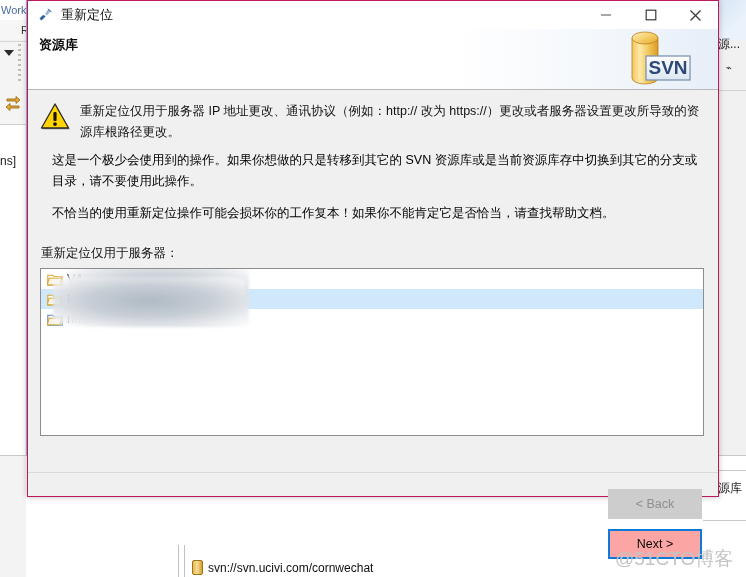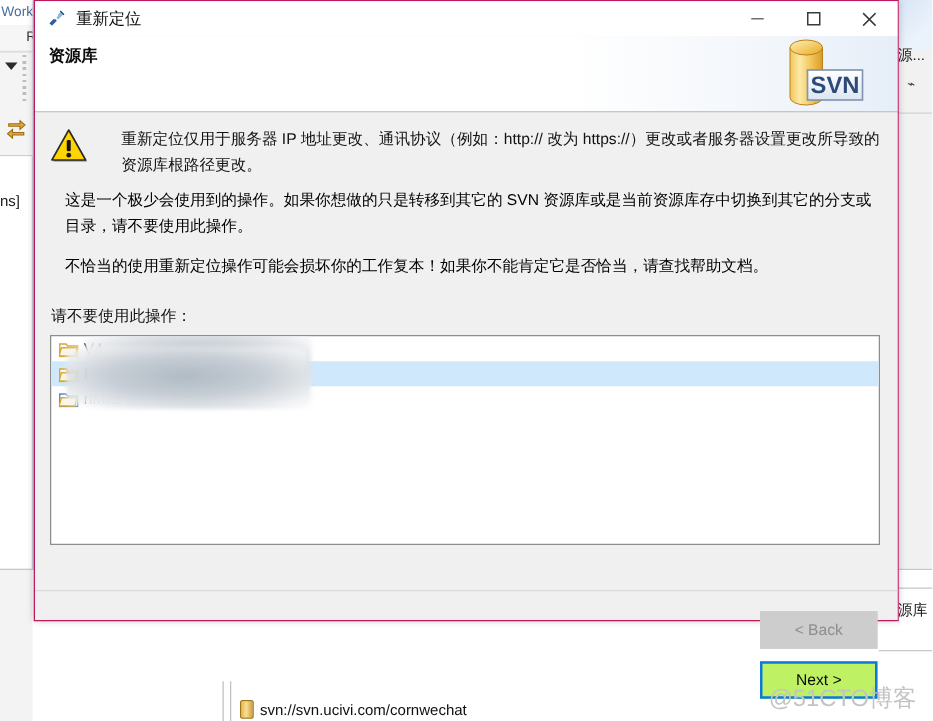--- a/index.html
+++ b/index.html
@@ -162,21 +162,21 @@
     position:absolute; right:18px; top:-3px; width:78px; height:72px;
   }
 
   
   .body {
     position:absolute; left:0; top:89px; right:0; bottom:0;
     background:#f0f0f0;
   }
   .warn-row {
     position:absolute; left:12px; top:11px; right:12px;
-    display:flex; align-items:flex-start;gap:17px;
+    display:flex; align-items:flex-start;
   }
   .warn-icon { width:30px; height:28px; flex:0 0 auto; margin-top:1px; }
   .warn-text {
     margin-left:10px; font-size:12.5px; color:#121212; line-height:21px;
     max-width: 628px;
   }
   .para {
     position:absolute; left:24px; right:18px;
     font-size:12.5px; color:#000000; line-height:21px;
   }
@@ -221,21 +221,21 @@
     width:94px; height:30px;
     font-size:12.5px; font-family:"Liberation Sans","DejaVu Sans",sans-serif;
     display:flex; align-items:center; justify-content:center;
     box-sizing:border-box;
     background:#cdcdcd; border:1px solid #cdcdcd; color:#8e8e8e;
   }
   .btn.enabled {
     background:#e1e1e1; border:1px solid #adadad; color:#0a0a0a;
   }
   .btn.default {
-    background:#bef264; border:2px solid #0d7ada; color:#0a0a0a;
+    background:#fca5a5; border:2px solid #0d7ada; color:#0a0a0a;
   }
 
   
   .wm-csdn {
     position:absolute; left:462px; top:546px;
     font-family:"Liberation Serif","DejaVu Serif",serif;
     font-size:20px; color:#bdbdbd; white-space:nowrap; letter-spacing:0.5px;
   }
   .wm-51cto {
     position:absolute; left:615px; top:546px;
@@ -361,21 +361,21 @@
             <circle cx="15" cy="22.1" r="1.9" fill="#141414"></circle>
           </svg>
         </div>
         <div class="warn-text">重新定位仅用于服务器 IP 地址更改、通讯协议（例如：http:// 改为 https://）更改或者服务器设置更改所导致的资源库根路径更改。</div>
       </div>
 
       <div class="para para-2">这是一个极少会使用到的操作。如果你想做的只是转移到其它的 SVN 资源库或是当前资源库存中切换到其它的分支或目录，请不要使用此操作。</div>
 
       <div class="para para-3">不恰当的使用重新定位操作可能会损坏你的工作复本！如果你不能肯定它是否恰当，请查找帮助文档。</div>
 
-      <div class="list-label">请不要使用此操作：</div>
+      <div class="list-label">重新定位仅用于服务器：</div>
 
       <div class="listbox">
 
         <div class="list-item">
           <span class="folder-ico">
             <svg width="16" height="13" viewBox="0 0 16 13">
               <path d="M0.8 2.2 h5 l1.2 1.6 h8.2 v8.4 h-14.4 Z" fill="#ffffff" stroke="#d7a72c" stroke-width="1.1"></path>
               <path d="M2.1 5.2 h12.6 l-1.8 6.6 h-12.6 Z" fill="#fdf6e6" stroke="#d7a72c" stroke-width="1.1"></path>
             </svg>
           </span>

